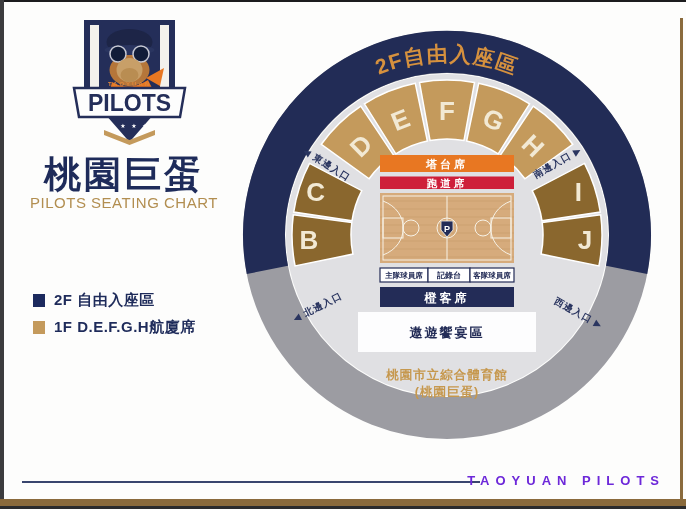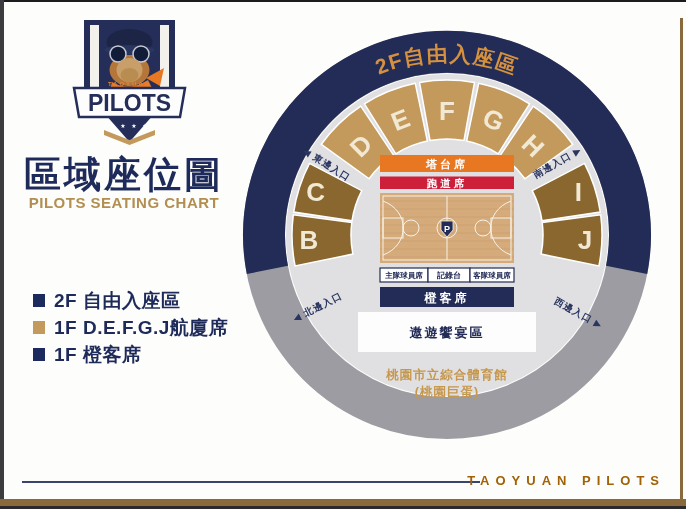--- a/index.html
+++ b/index.html
@@ -10,32 +10,32 @@
   #edge-left{left:0;top:0;width:4px;height:509px;background:#3c3c3e;}
   #edge-right{right:3px;top:18px;width:3px;height:491px;background:#8a6a3c;}
   #edge-bottom-brown{left:0;bottom:3px;width:686px;height:7px;background:#8a6a3c;}
   #edge-bottom-dark{left:0;bottom:0;width:686px;height:3px;background:#2b2b2d;}
 
   .logo-wrap{position:absolute;left:72px;top:12px;width:116px;height:134px;}
 
   .title{position:absolute;left:8px;top:150px;width:232px;text-align:center;
          font-size:37px;font-weight:900;letter-spacing:3px;color:#1e2b5a;}
   .subtitle{position:absolute;left:8px;top:194px;width:232px;text-align:center;
-            font-size:15px;font-weight:bold;letter-spacing:.5px;color:#b28e50;}
+            font-size:15px;font-weight:normal;letter-spacing:.5px;color:#b28e50;}
 
   .legend{position:absolute;left:33px;top:292px;}
   .legend-row{display:flex;align-items:center;margin-bottom:10px;height:17px;}
   .swatch{width:12px;height:13px;margin-right:9px;flex:0 0 auto;}
-  .legend-label{font-size:19px;font-weight:bold;color:#1e2b5a;letter-spacing:.5px;white-space:nowrap;}
+  .legend-label{font-size:15px;font-weight:bold;color:#1e2b5a;letter-spacing:.5px;white-space:nowrap;}
 
   .arena{position:absolute;left:225px;top:15px;width:450px;height:450px;}
 
   .footer-line{position:absolute;left:22px;top:481px;width:458px;height:2px;background:#39456e;}
   .footer-wordmark{position:absolute;right:21px;top:473px;font-size:13px;font-weight:bold;
-                   letter-spacing:6px;color:#a16207;white-space:nowrap;}
+                   letter-spacing:6px;color:#6d28d9;white-space:nowrap;}
   svg text{font-family:"Liberation Sans","DejaVu Sans",sans-serif;}
 </style>
 </head>
 <body>
 
 <div class="frame" id="edge-top"></div>
 <div class="frame" id="edge-left"></div>
 <div class="frame" id="edge-right"></div>
 <div class="frame" id="edge-bottom-brown"></div>
 <div class="frame" id="edge-bottom-dark"></div>
@@ -58,35 +58,31 @@
       <polygon points="74,66 92,56 88,74" fill="#e87722"></polygon>
     </g>
     <text x="57.5" y="74" text-anchor="middle" font-size="6" font-weight="bold" letter-spacing="2" fill="#e0863c">TAOYUAN</text>
     <polygon points="2,76 113,76 108,105 7,105" fill="#fdfdfd" stroke="#242e59" stroke-width="2.5"></polygon>
     <text x="57.5" y="99" text-anchor="middle" font-size="23" font-weight="bold" fill="#242e59">PILOTS</text>
     <text x="57.5" y="116" text-anchor="middle" font-size="6" fill="#ffffff" letter-spacing="2">★ ★ ★ ★</text>
     <path d="M32 118 L57.5 128 L83 118 L83 123 L57.5 133 L32 123 Z" fill="#c49a5c"></path>
   </svg>
 </div>
 
-<div class="title">區域座位圖</div>
+<div class="title">桃園巨蛋</div>
 <div class="subtitle">PILOTS SEATING CHART</div>
 
 <div class="legend">
   <div class="legend-row">
     <div class="swatch" style="background: rgb(28, 42, 94);"></div>
     <div class="legend-label">2F 自由入座區</div>
   </div>
   <div class="legend-row">
     <div class="swatch" style="background: rgb(196, 154, 92);"></div>
-    <div class="legend-label">1F D.E.F.G.J航廈席</div>
-  </div>
-  <div class="legend-row">
-    <div class="swatch" style="background: rgb(28, 42, 94);"></div>
-    <div class="legend-label">1F 橙客席</div>
+    <div class="legend-label">1F D.E.F.G.H航廈席</div>
   </div>
 </div>
 
 <div class="arena">
 <svg width="450" height="450" viewBox="0 0 450 450">
   <defs>
     <path id="topArc" d="M110.2 86.7 A174 174 0 0 1 333.8 86.7" fill="none"></path>
   </defs>
 
   <circle cx="222" cy="220" r="183" fill="none" stroke="#9c9ca2" stroke-width="42"></circle>

